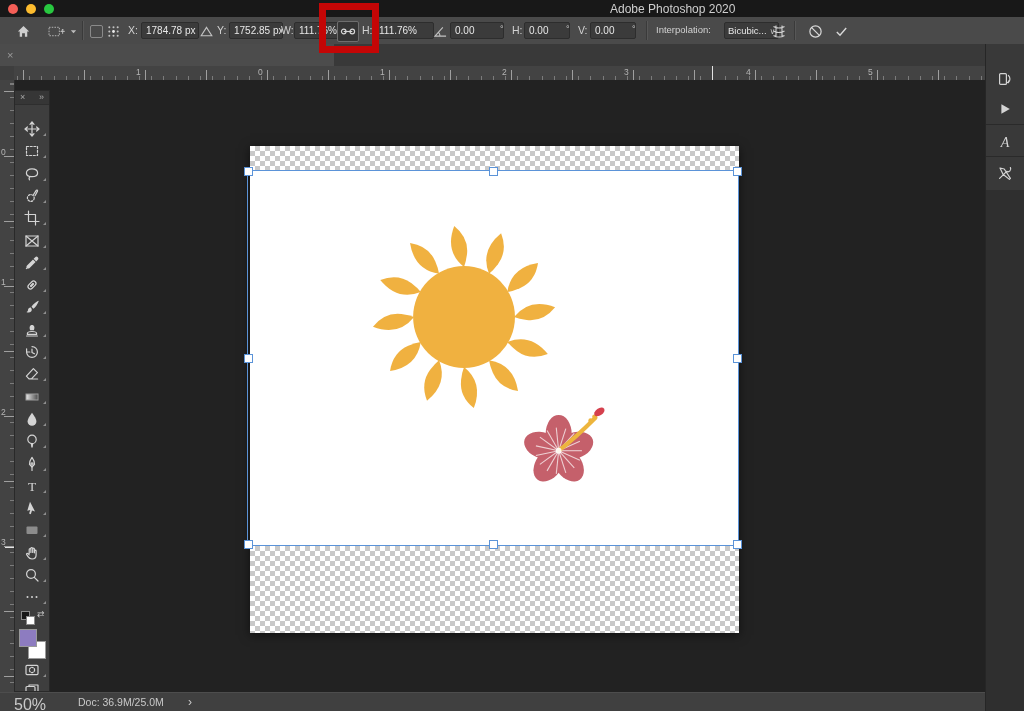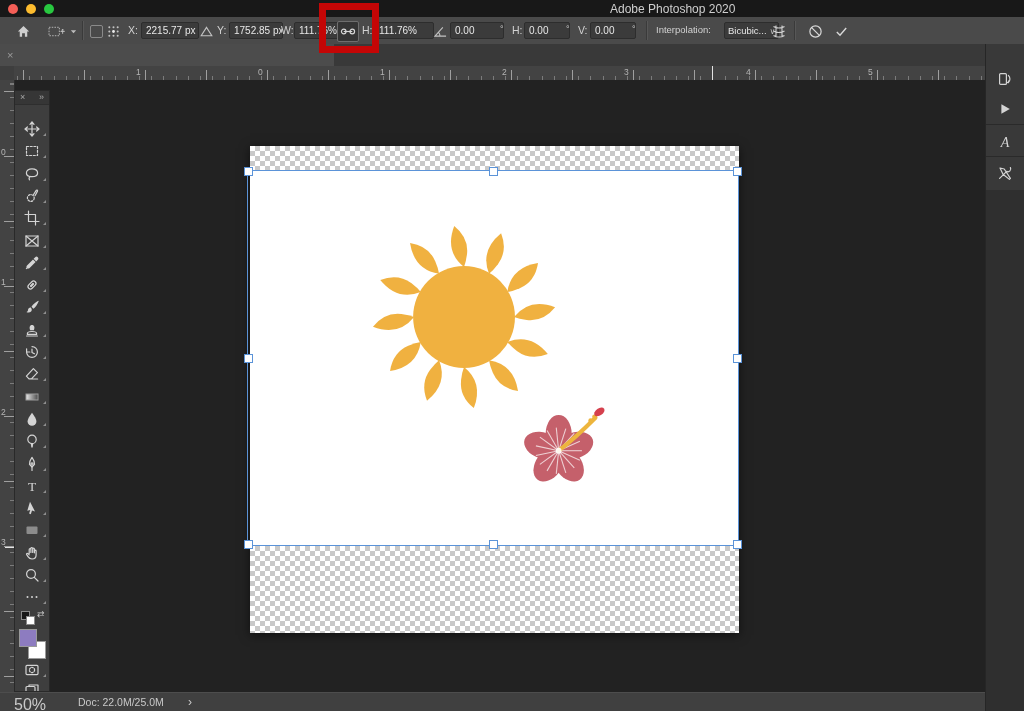--- a/index.html
+++ b/index.html
@@ -137,21 +137,21 @@
         <circle cx="2.5" cy="7" r="1.1"></circle>
           <circle cx="7" cy="7" r="1.5" fill="#ededed"></circle>
           <circle cx="11.5" cy="7" r="1.1"></circle>
         <circle cx="2.5" cy="11.5" r="1.1"></circle>
           <circle cx="7" cy="11.5" r="1.1"></circle>
           <circle cx="11.5" cy="11.5" r="1.1"></circle>
       </svg>
     </span>
 
     <span class="ob-label" style="left:128px">X:</span>
-    <span class="ob-field" style="left:141px;width:48px">2215.77 px</span>
+    <span class="ob-field" style="left:141px;width:48px">1784.78 px</span>
     <span class="ob-icon" style="left:199px;width:15px">
       <svg viewBox="0 0 14 12" width="13" height="11" fill="none" stroke="#c3c3c3" stroke-width="1.2">
           <path d="M7 1.5L12.8 10.7H1.2z"></path>
         </svg>
     </span>
     <span class="ob-label" style="left:217px">Y:</span>
     <span class="ob-field" style="left:229px;width:44px">1752.85 px</span>
 
     <span class="ob-label" style="left:281px">W:</span>
     <span class="ob-field" style="left:294px;width:38px">111.76%</span>
@@ -475,18 +475,18 @@
         <svg viewBox="0 0 16 16" width="16" height="16" fill="none" stroke="#d4d4d4" stroke-width="1.2" stroke-linecap="round" stroke-linejoin="round">
           <path d="M2.6 13.4l4.6-4.6M13.4 2.6a2.8 2.8 0 0 1-3.8 3.8L7.2 8.8M3 3l4.2 1 6.2 9.4-1 1L6 9.2z"></path>
         </svg>
       </div>
     </div>
   <div class="dock-sep" style="top:124px"></div>
   <div class="dock-sep" style="top:156px"></div>
 
   <div class="statusbar">
     <span class="zoom">50%</span>
-    <span class="docinfo">Doc: 22.0M/25.0M</span>
+    <span class="docinfo">Doc: 36.9M/25.0M</span>
     <span class="chev">›</span>
   </div>
 
   <div class="highlight-box" style="border-color: rgb(196, 6, 6);"></div>
 </div>
 
 </body></html>

